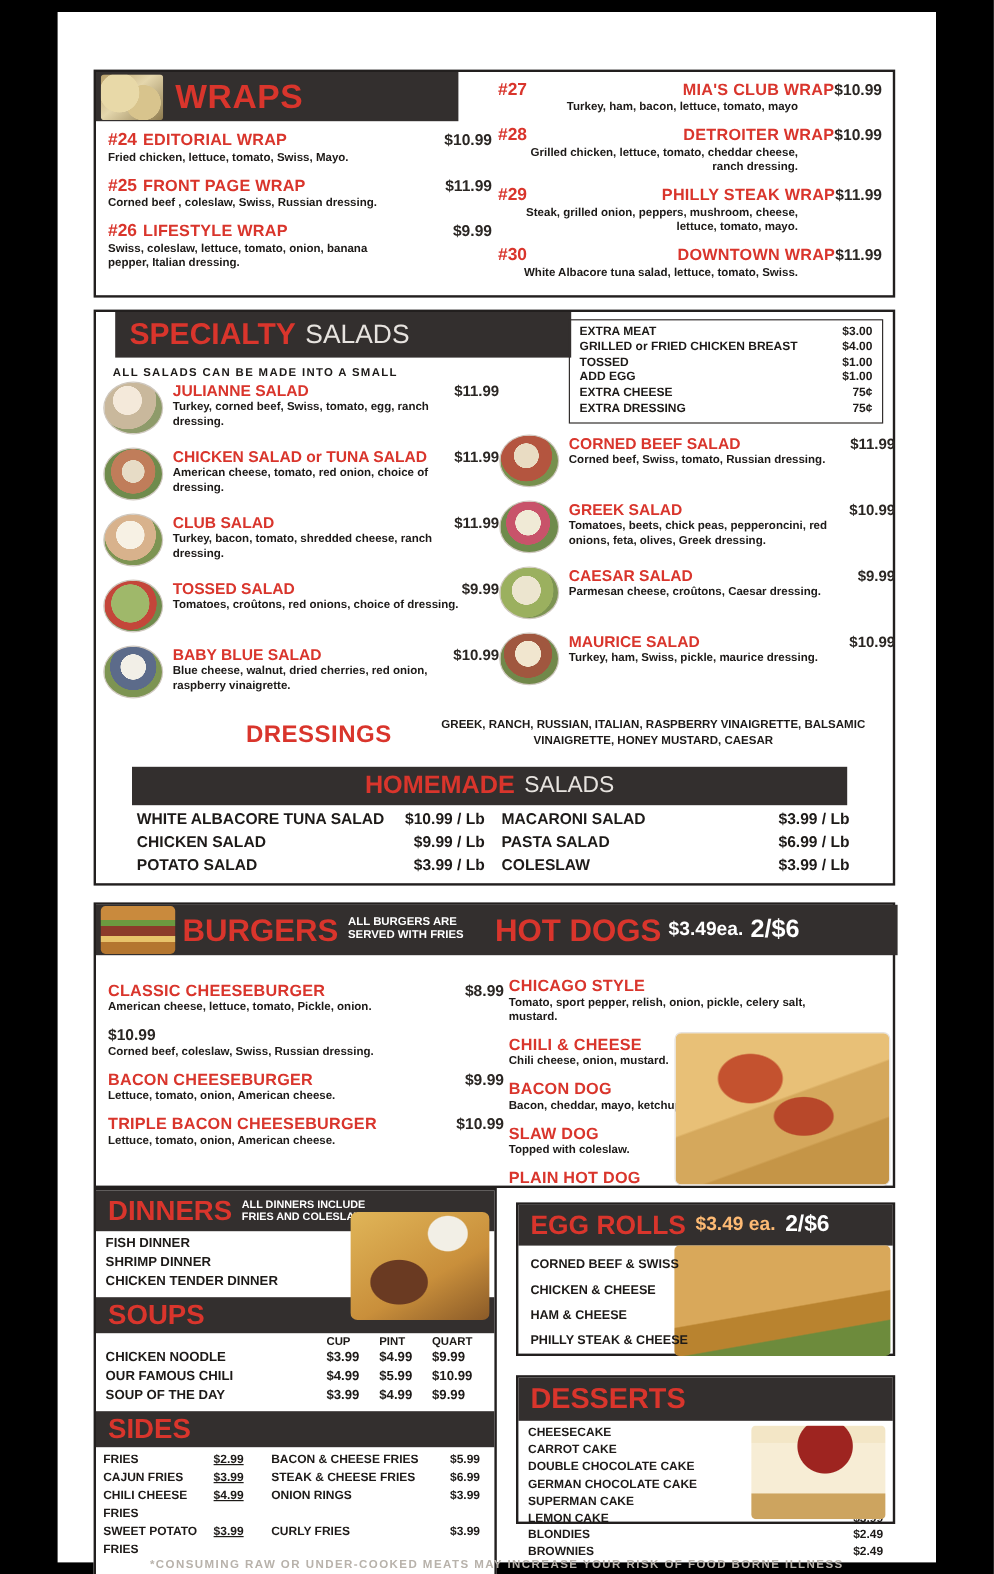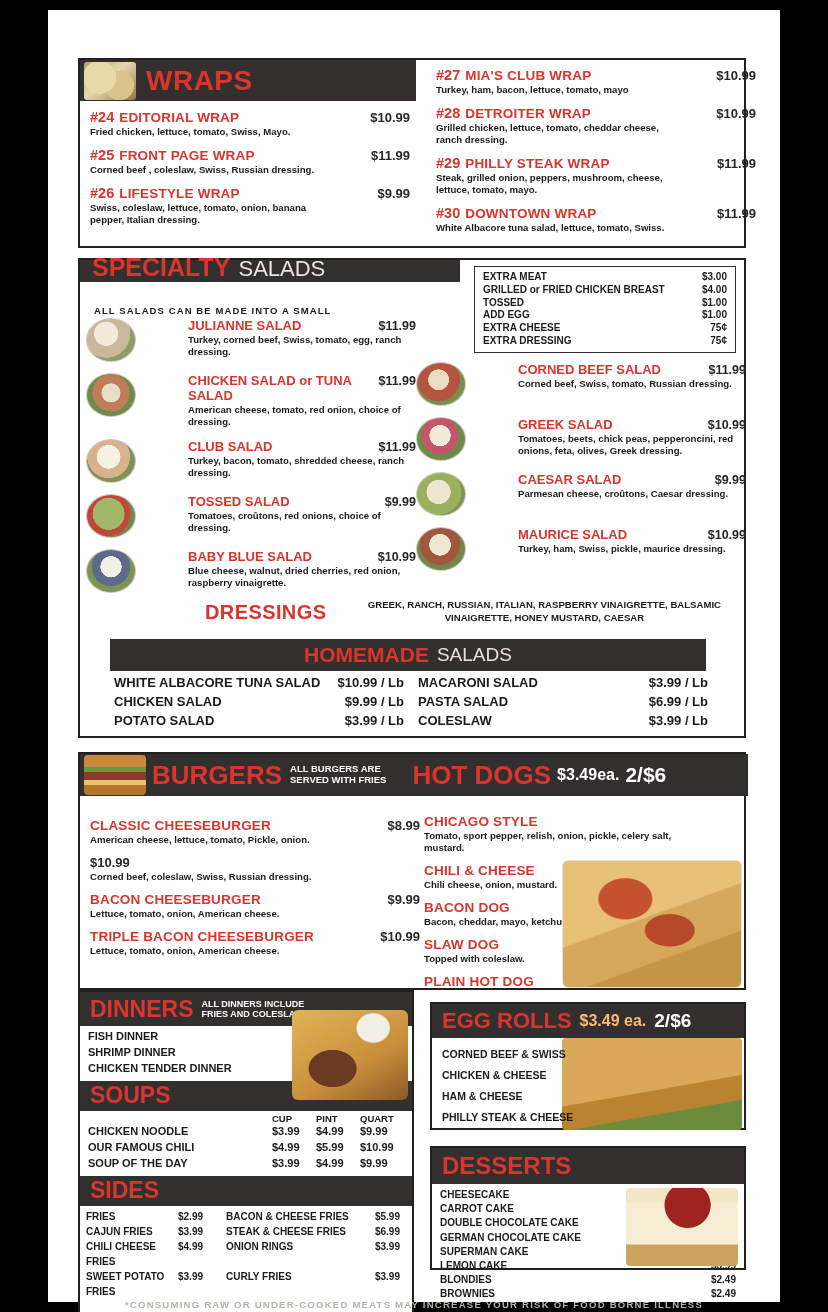--- a/index.html
+++ b/index.html
@@ -19,38 +19,38 @@
   .card {
     border: 2px solid #221f1e;
     background: #fff;
   }
 
   
   .wraps {
     position: absolute; left: 30px; top: 48px; width: 668px; height: 190px;
   }
   .wraps-header {
-    position: absolute; left: 0; top: 0; width: 336px; height: 41px;
+    position: absolute; left: 0; top: 0; width: 302px; height: 41px;
     background: #332f2e;
     display: flex; align-items: center;
   }
   .wrap-photo {
     width: 52px; height: 38px; margin-left: 4px; border-radius: 3px;
     background:
       radial-gradient(circle at 30% 40%, #e8d9a8 0 38%, rgba(0,0,0,0) 39%),
       radial-gradient(circle at 68% 62%, #d8c48d 0 34%, rgba(0,0,0,0) 35%),
       linear-gradient(140deg,#b9a06a,#e5d7ad 45%,#8d7a4e);
   }
   .wraps-title {
     font-size: 28px; font-weight: bold; letter-spacing: .5px;
     color: #d9352c; margin-left: 10px;
   }
   .wraps-body { position: absolute; left:0; top:41px; width:668px; }
   .col-left { position: absolute; left: 10px; top: 8px; width: 320px; }
-  .col-right { position: absolute; left: 356px; top: -34px; width: 320px; }
+  .col-right { position: absolute; left: 335px; top: -34px; width: 320px; text-align: right; }
 
   .item { margin-bottom: 9px; position: relative; }
   .item-head {
     display: flex; align-items: baseline;
   }
   .num {
     color: #d9352c; font-weight: bold; font-size: 14.5px; margin-right: 5px;
   }
   .iname {
     color: #d9352c; font-weight: bold; font-size: 13.5px; flex: 1;
@@ -60,22 +60,22 @@
     color: #2a2623; font-weight: bold; font-size: 13px; white-space: nowrap;
   }
   .desc {
     font-size: 9.6px; font-weight: bold; color: #1d1a18; line-height: 1.25;
     margin-top: 1px; max-width: 250px;
   }
 
   
   .specialty { position: absolute; left: 30px; top: 248px; width: 668px; height: 480px; }
   .spec-header {
-    position: absolute; left:0; top:0; width: 380px; height: 22px;
-    background:#332f2e; display:flex; align-items:flex-end; padding-left: 12px;
+    position: absolute; left:16px; top:0; width: 380px; height: 38px;
+    background:#332f2e; display:flex; align-items:center; padding-left: 12px;
   }
   .spec-title { font-size: 25px; font-weight: bold; color:#d9352c; }
   .spec-title2 { font-size: 22px; color:#e7e3df; margin-left: 8px; }
   .extras {
     position: absolute; right: 8px; top: 6px; width: 262px;
     border: 1.5px solid #332f2e; padding: 4px 8px;
   }
   .extras-row {
     display:flex; justify-content: space-between;
     font-size: 10px; font-weight: bold; color:#1d1a18; line-height: 1.28;
@@ -96,21 +96,21 @@
   }
   .t1 { background: radial-gradient(circle at 40% 35%, #f4e9da 0 30%, #c9b89c 31% 60%, #8e9b6a 61%); }
   .t2 { background: radial-gradient(circle at 50% 45%, #e7dcc6 0 28%, #c07d5a 29% 55%, #6f8b4c 56%); }
   .t3 { background: radial-gradient(circle at 45% 40%, #f7f1e4 0 32%, #d8b28c 33% 58%, #7d9452 59%); }
   .t4 { background: radial-gradient(circle at 45% 45%, #9fb86a 0 45%, #c4463a 46% 62%, #6f8b4c 63%); }
   .t5 { background: radial-gradient(circle at 50% 40%, #f2efe7 0 30%, #5c6b8a 31% 55%, #7d9452 56%); }
   .t6 { background: radial-gradient(circle at 45% 40%, #e9dcc3 0 28%, #b4553f 29% 58%, #77904d 59%); }
   .t7 { background: radial-gradient(circle at 48% 42%, #f0ead6 0 30%, #c8536a 31% 52%, #6f8b4c 53%); }
   .t8 { background: radial-gradient(circle at 45% 45%, #ece5cf 0 34%, #9bb05f 35% 64%, #7d9452 65%); }
   .t9 { background: radial-gradient(circle at 48% 40%, #f1e6cf 0 30%, #a0573f 31% 56%, #71884a 57%); }
-  .salad-txt { flex: 1; margin-left: 44px; }
+  .salad-txt { flex: 1; }
   .salad-head { display:flex; align-items: baseline; }
   .sname { color:#d9352c; font-weight:bold; font-size: 13px; flex:1; }
   .sprice { color:#2a2623; font-weight:bold; font-size: 12.5px; }
 
   
   .dressings {
     position: absolute; left: 0; top: 328px; width: 668px; height: 48px;
     display:flex; align-items:center;
   }
   .dress-title {
@@ -182,21 +182,21 @@
       linear-gradient(150deg,#e0b558,#c98f3b 60%,#8a5a28);
     border-radius: 6px;
   }
   .soup-head { margin-top: 2px; }
   .soup-cols { display:flex; font-size: 9.5px; font-weight:bold; color:#1d1a18; padding: 2px 8px 0 8px; }
   .sp-name { flex:1; }
   .sp-c { width: 44px; text-align: left; }
   .sides-grid { padding: 3px 6px; }
   .sd-row { display:flex; font-size: 10px; font-weight:bold; color:#1d1a18; line-height: 1.5; }
   .sd-a { width: 92px; }
-  .sd-b { width: 48px; }
+  .sd-b { width: 48px; text-decoration: underline; }
   .sd-c { width: 130px; }
   .sd-d { width: 44px; text-align: right; }
 
   
   .eggrolls { position: absolute; left: 382px; top: 992px; width: 316px; height: 128px; }
   .er-bar { height: 34px; background:#332f2e; display:flex; align-items:center; padding-left: 10px; }
   .er-title { font-size: 22px; font-weight:bold; color:#d9352c; }
   .er-price { font-size: 16px; font-weight:bold; color:#fdba74; margin-left: 8px; }
   .er-deal { font-size: 19px; font-weight:bold; color:#fff; margin-left: 8px; }
   .er-list { padding: 6px 10px; position: relative; z-index: 2; }

